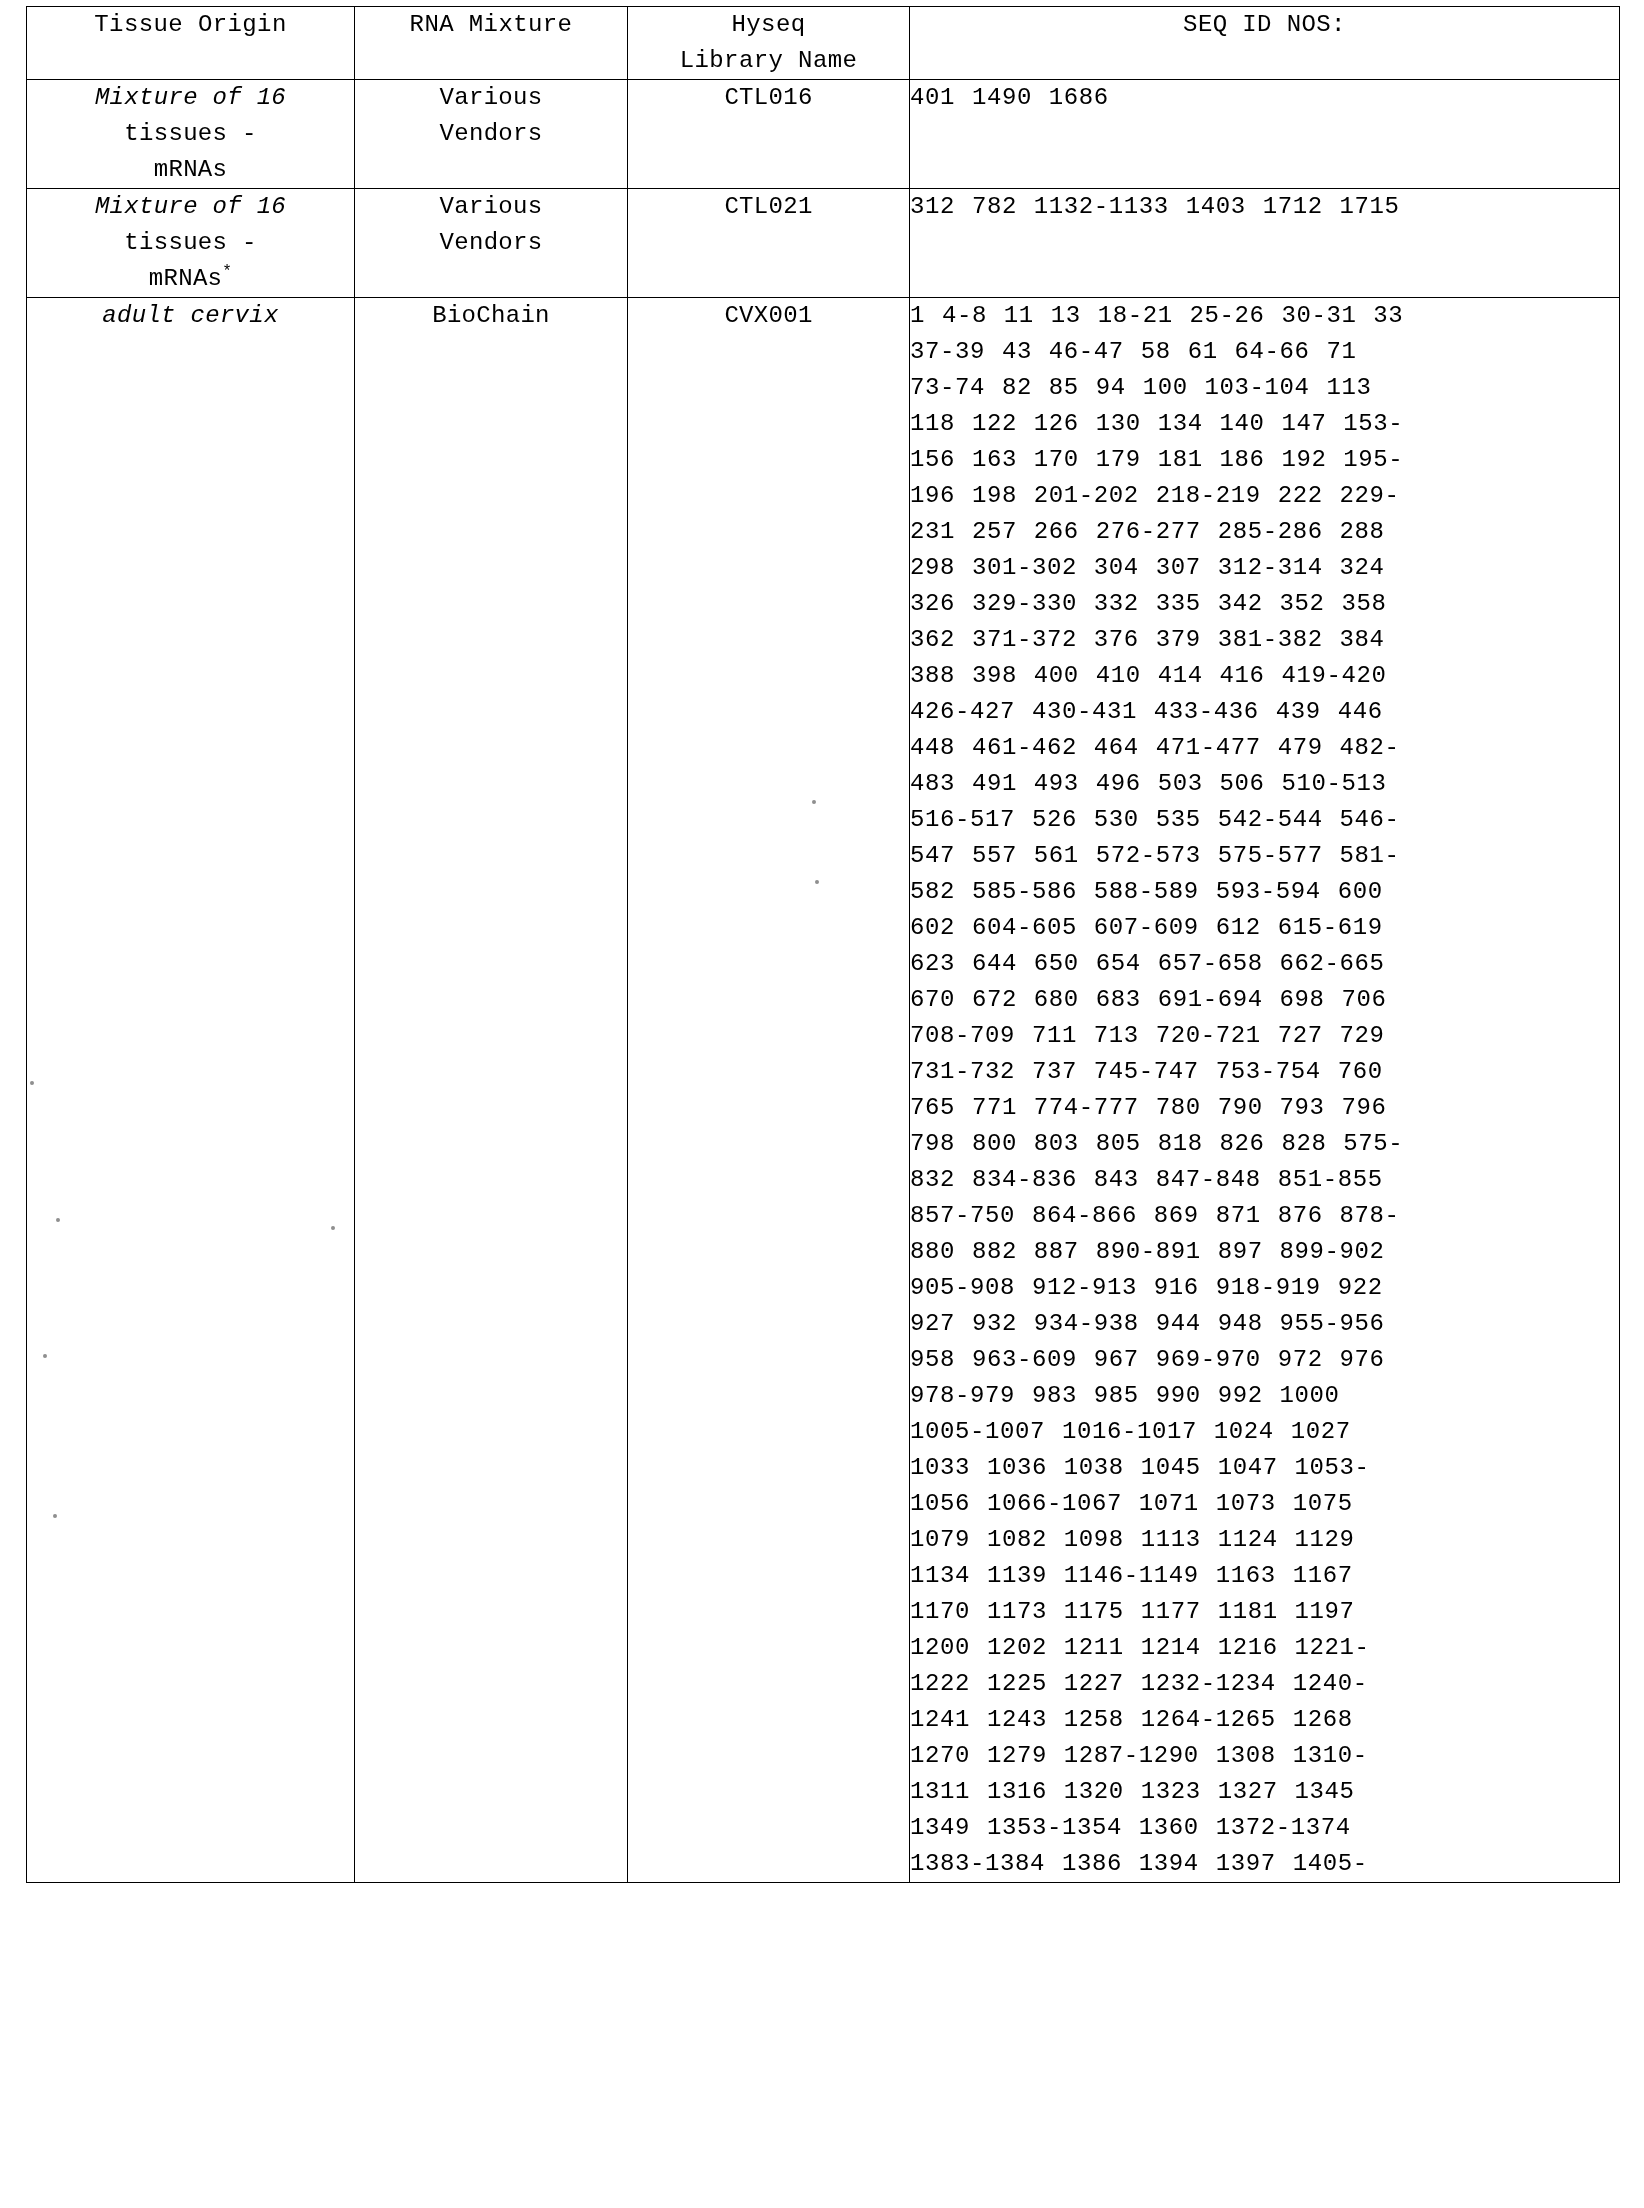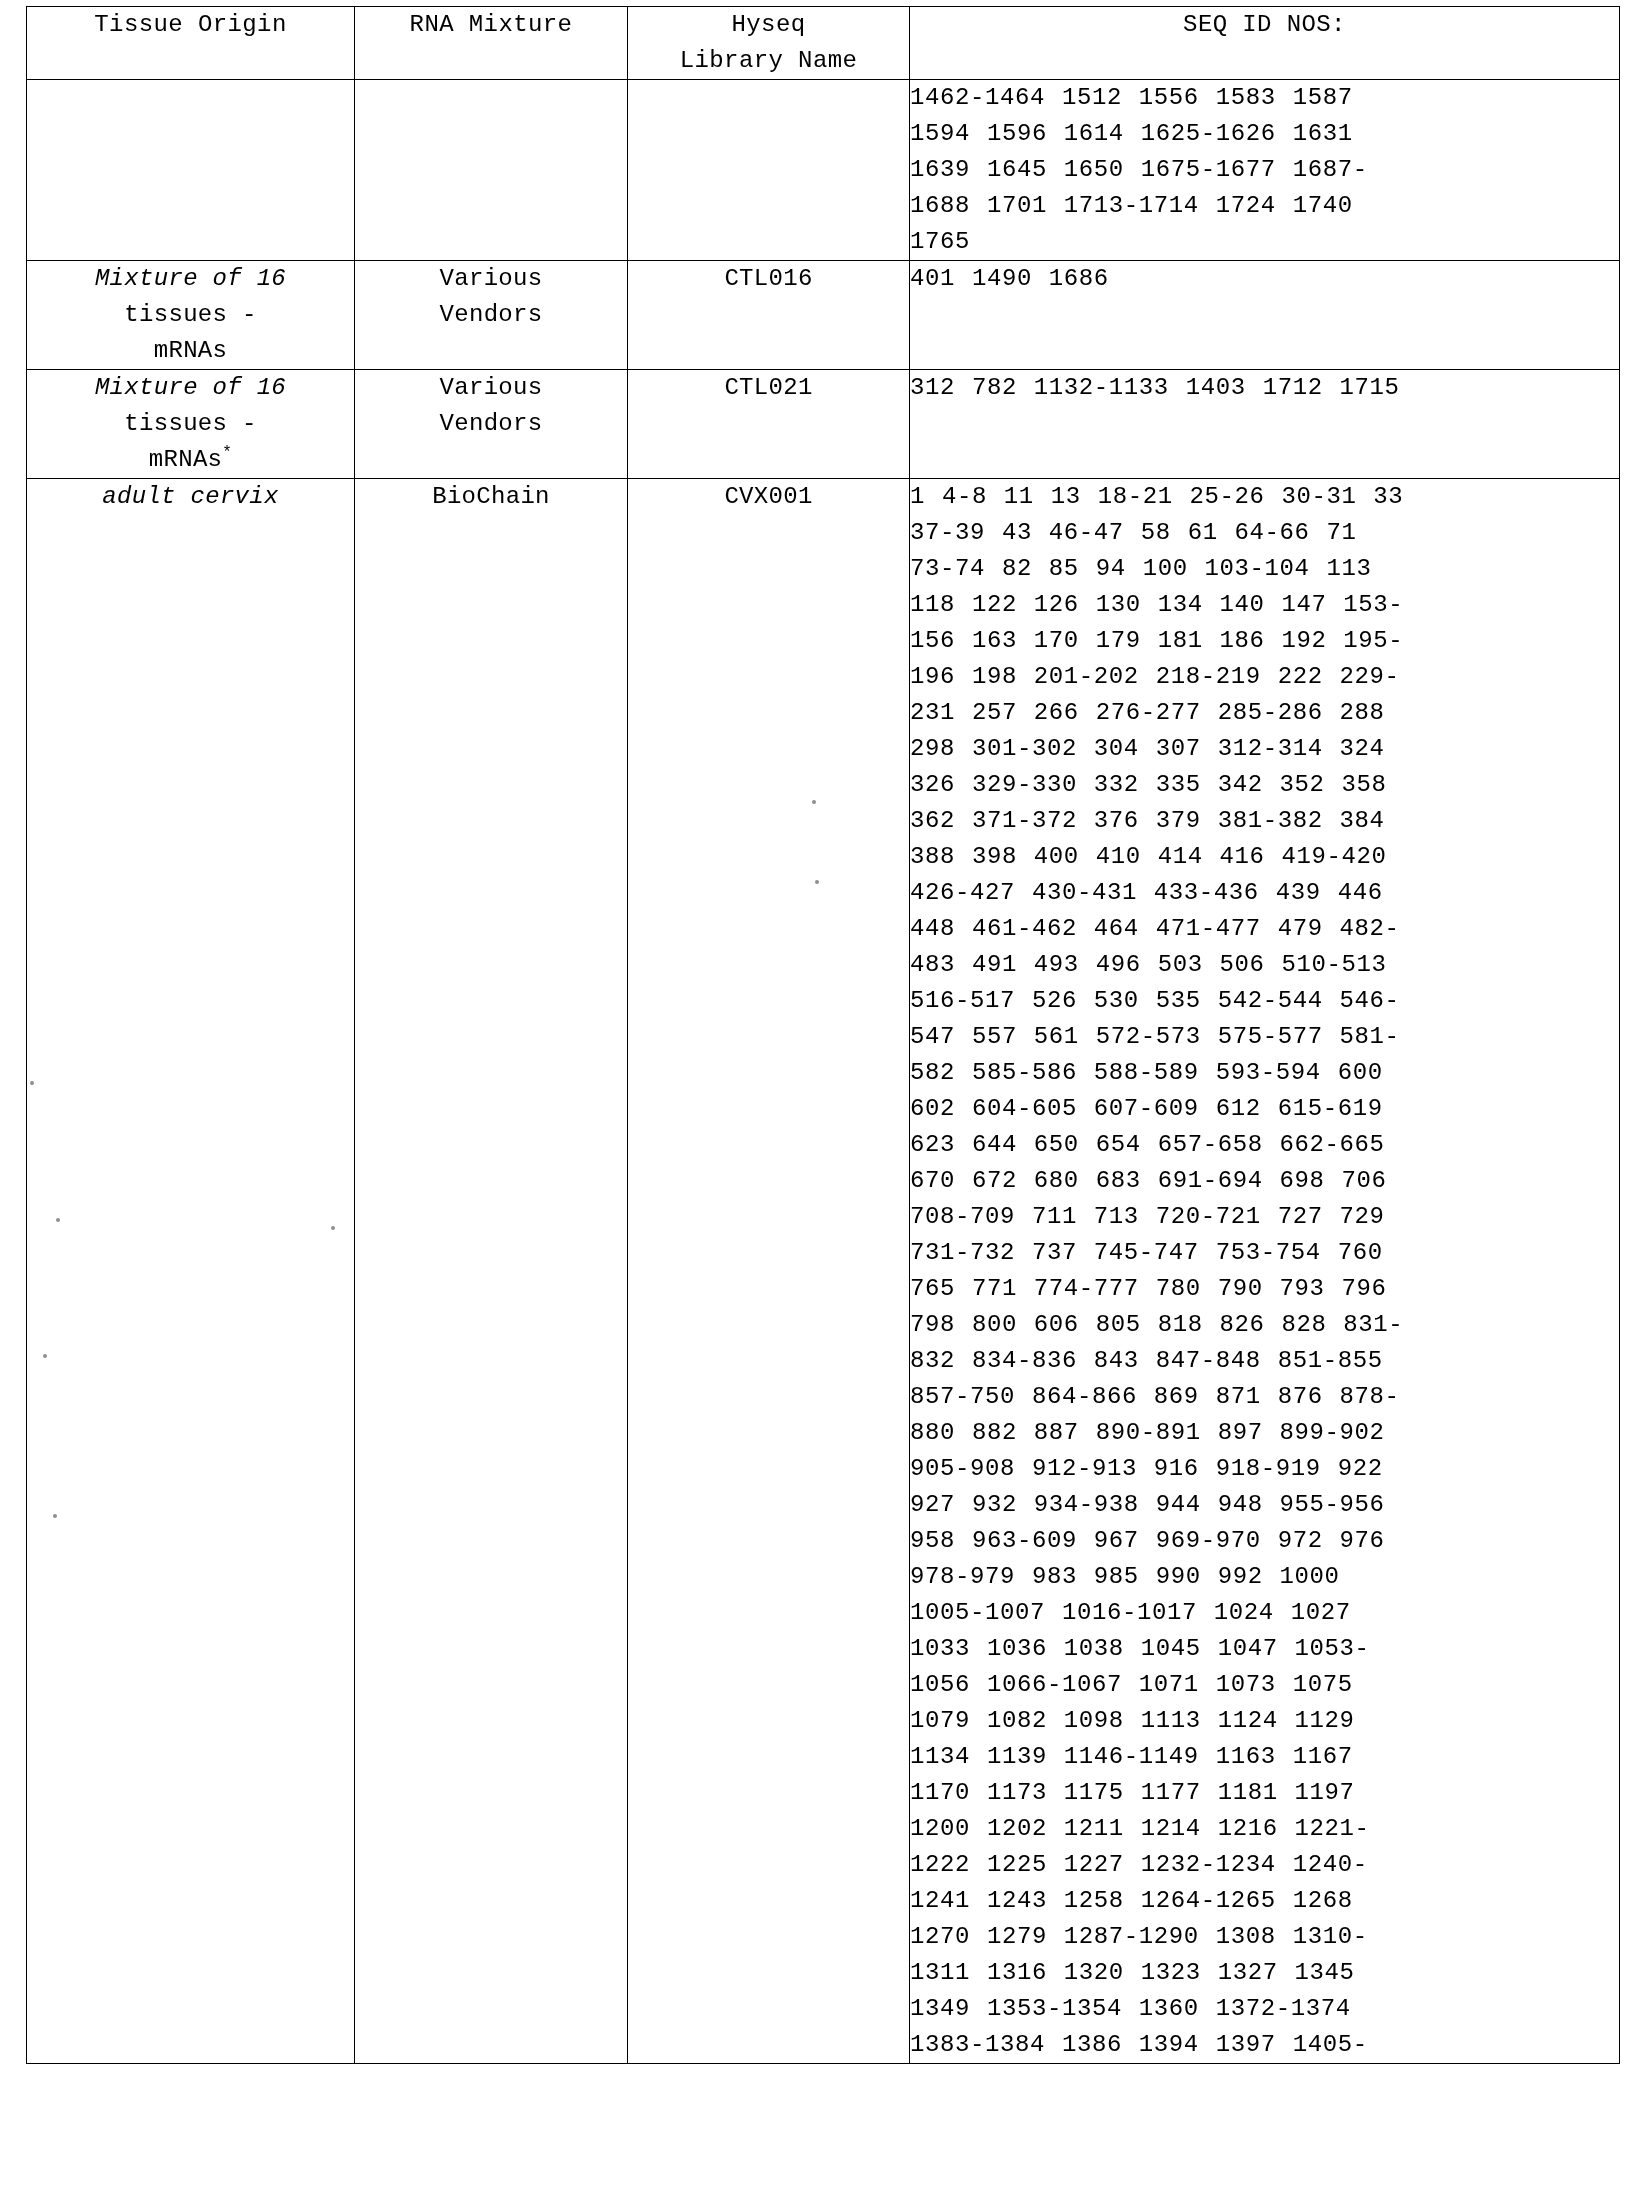--- a/index.html
+++ b/index.html
@@ -117,32 +117,20 @@
           <span class="hdr-line">Library Name</span>
         </th>
         <th class="hdr-cell">
           <span class="hdr-line">SEQ ID NOS:</span>
         </th>
       </tr>
     </thead>
 
     <tbody>
 
-      <tr>
-        <td class="tissue-cell"></td>
-        <td class="mid-cell"></td>
-        <td class="mid-cell"></td>
-        <td class="seq-cell">
-          <span class="seq-line">1462-1464 1512 1556 1583 1587</span>
-          <span class="seq-line">1594 1596 1614 1625-1626 1631</span>
-          <span class="seq-line">1639 1645 1650 1675-1677 1687-</span>
-          <span class="seq-line">1688 1701 1713-1714 1724 1740</span>
-          <span class="seq-line">1765</span>
-        </td>
-      </tr>
 
       <tr>
         <td class="tissue-cell">
           <span class="tissue-line first">Mixture of 16</span>
           <span class="tissue-line">tissues -</span>
           <span class="tissue-line">mRNAs</span>
         </td>
         <td class="mid-cell">
           <span class="mid-line">Various</span>
           <span class="mid-line">Vendors</span>
@@ -200,21 +188,21 @@
             <span class="seq-line">483 491 493 496 503 506 510-513</span>
             <span class="seq-line">516-517 526 530 535 542-544 546-</span>
             <span class="seq-line">547 557 561 572-573 575-577 581-</span>
             <span class="seq-line">582 585-586 588-589 593-594 600</span>
             <span class="seq-line">602 604-605 607-609 612 615-619</span>
             <span class="seq-line">623 644 650 654 657-658 662-665</span>
             <span class="seq-line">670 672 680 683 691-694 698 706</span>
             <span class="seq-line">708-709 711 713 720-721 727 729</span>
             <span class="seq-line">731-732 737 745-747 753-754 760</span>
             <span class="seq-line">765 771 774-777 780 790 793 796</span>
-            <span class="seq-line">798 800 606 805 818 826 828 831-</span>
+            <span class="seq-line">798 800 803 805 818 826 828 575-</span>
             <span class="seq-line">832 834-836 843 847-848 851-855</span>
             <span class="seq-line">857-750 864-866 869 871 876 878-</span>
             <span class="seq-line">880 882 887 890-891 897 899-902</span>
             <span class="seq-line">905-908 912-913 916 918-919 922</span>
             <span class="seq-line">927 932 934-938 944 948 955-956</span>
             <span class="seq-line">958 963-609 967 969-970 972 976</span>
             <span class="seq-line">978-979 983 985 990 992 1000</span>
             <span class="seq-line">1005-1007 1016-1017 1024 1027</span>
             <span class="seq-line">1033 1036 1038 1045 1047 1053-</span>
             <span class="seq-line">1056 1066-1067 1071 1073 1075</span>

